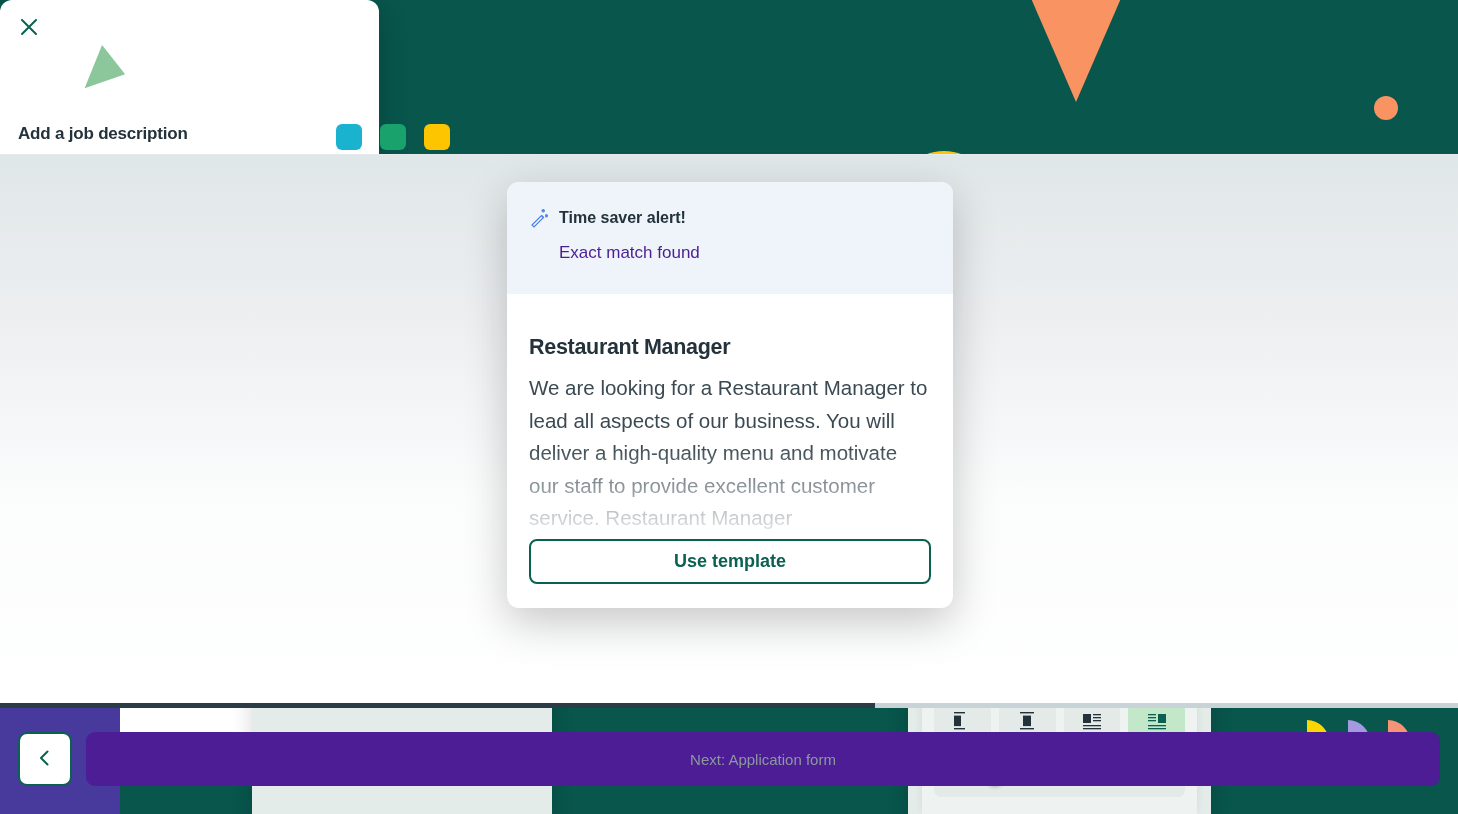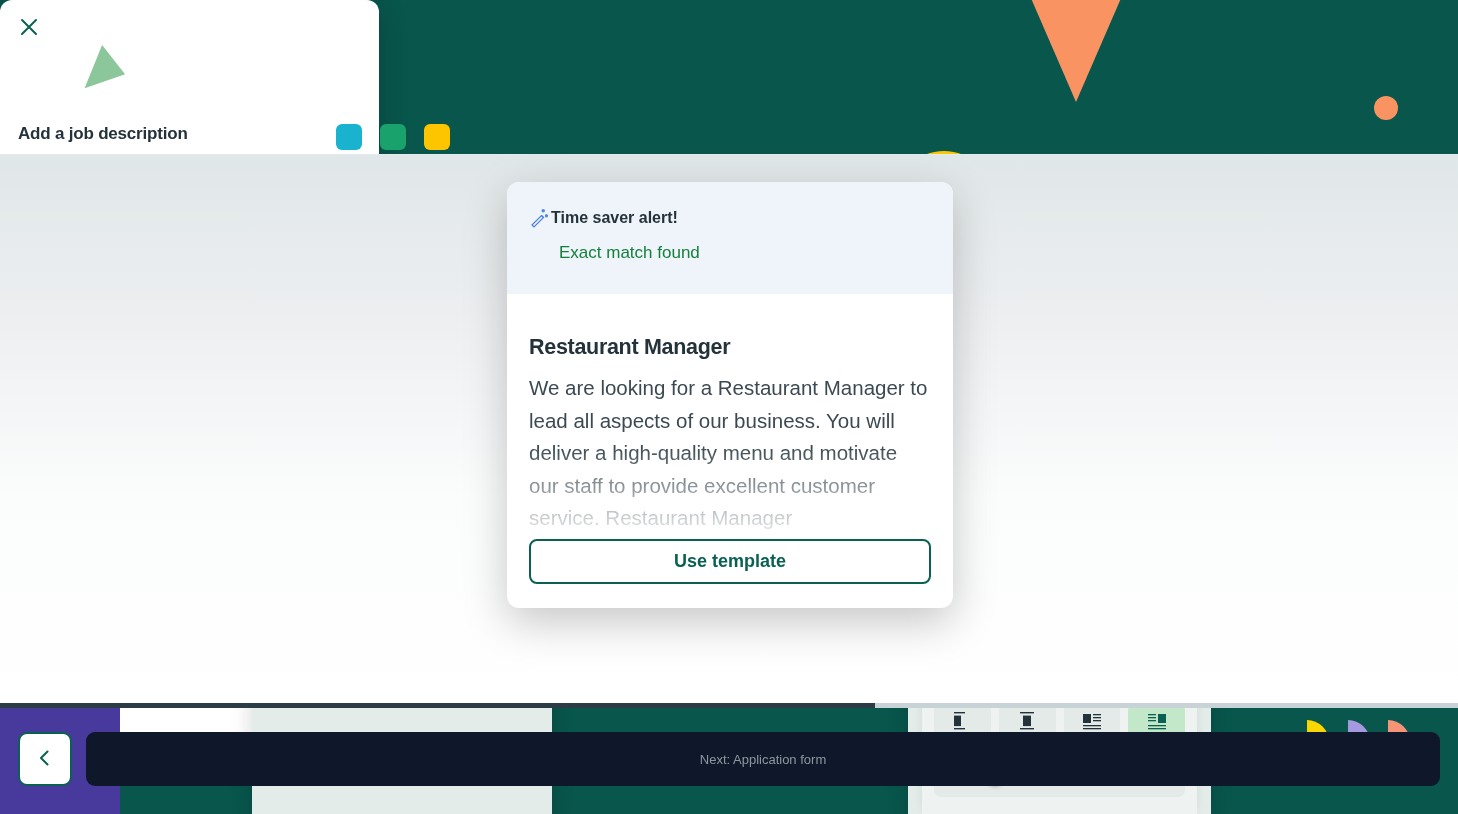--- a/index.html
+++ b/index.html
@@ -240,38 +240,38 @@
   }
   .cp-progress-fill { height:100%; width: 60%; background:#2b3c46; }
   .cp-nav { position:absolute; left: 18px; right: 18px; bottom: 28px; display:flex; gap: 14px; align-items:center;}
   .cp-back {
     width: 54px; height: 54px; border-radius: 9px;
     border: 2px solid #0a6152; background:#fff; cursor:pointer;
     display:flex; align-items:center; justify-content:center;
   }
   .cp-next {
     flex: 1; height: 54px; border-radius: 9px; border:none;
-    background:#0f172a; color:#8c989e; font-size: 13px; font-weight: 400;
+    background:#4c1d95; color:#8c989e; font-size: 15px; font-weight: 400;
     cursor: pointer; font-family: "Liberation Sans", sans-serif;
   }
 
   
   #saver-card {
     position:absolute; left: 507px; top: 182px; width: 446px; height: 426px;
     background:#fff; border-radius: 12px;
     box-shadow: 0 14px 44px rgba(0,0,0,.22);
     overflow:hidden;
   }
   .sc-banner {
     height: 112px; background:#eef4f9; padding: 26px 30px 0 22px;
   }
-  .sc-alert-row { display:flex; align-items:center; gap: 2px; }
+  .sc-alert-row { display:flex; align-items:center; gap: 10px; }
   .sc-wand { width: 20px; height: 20px; flex: 0 0 20px; }
   .sc-alert-title { font-size: 16px; font-weight:700; color:#24323b; }
-  .sc-alert-sub { font-size: 17px; color:#15803d; margin: 15px 0 0 30px; }
+  .sc-alert-sub { font-size: 17px; color:#4c1d95; margin: 15px 0 0 30px; }
   .sc-body { padding: 24px 22px 0 22px; position:relative; }
   .sc-job-title { font-size: 21.5px; font-weight:700; color:#24323b; letter-spacing:-.3px;margin-top:17px;}
   .sc-desc {
     margin-top: 12px; font-size: 20.5px; line-height: 32.5px;
     color:#3b4a52;
     -webkit-mask-image: linear-gradient(to bottom, #000 0%, #000 46%, rgba(0,0,0,.35) 84%, rgba(0,0,0,.12) 100%);
     mask-image: linear-gradient(to bottom, #000 0%, #000 46%, rgba(0,0,0,.35) 84%, rgba(0,0,0,.12) 100%);
     max-height: 166px; overflow: hidden;
   }
   .sc-cta {

